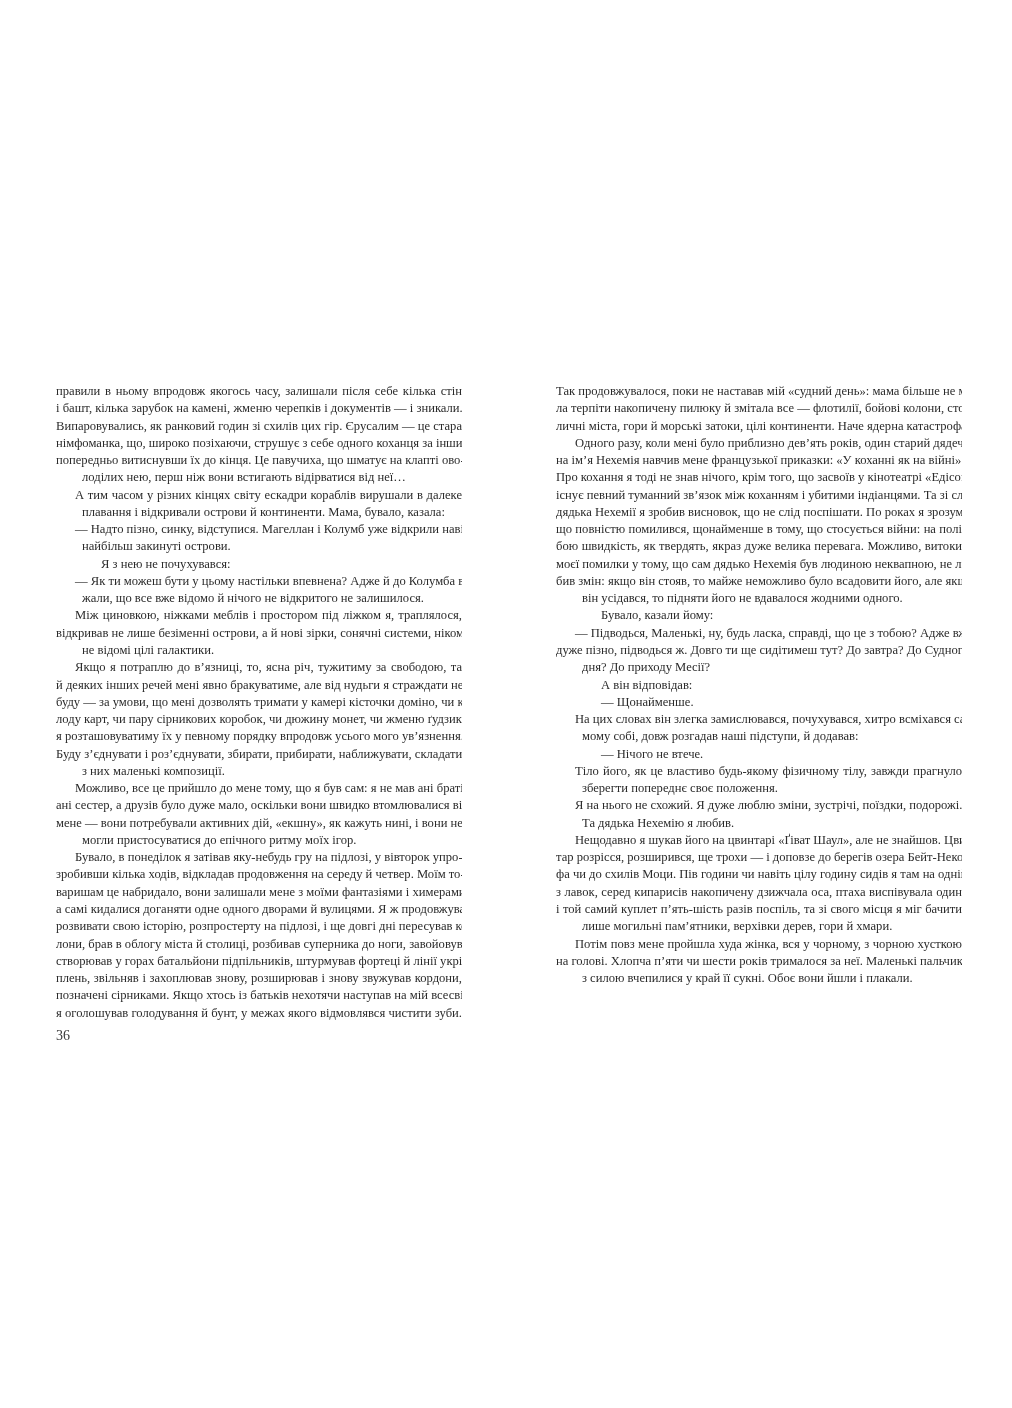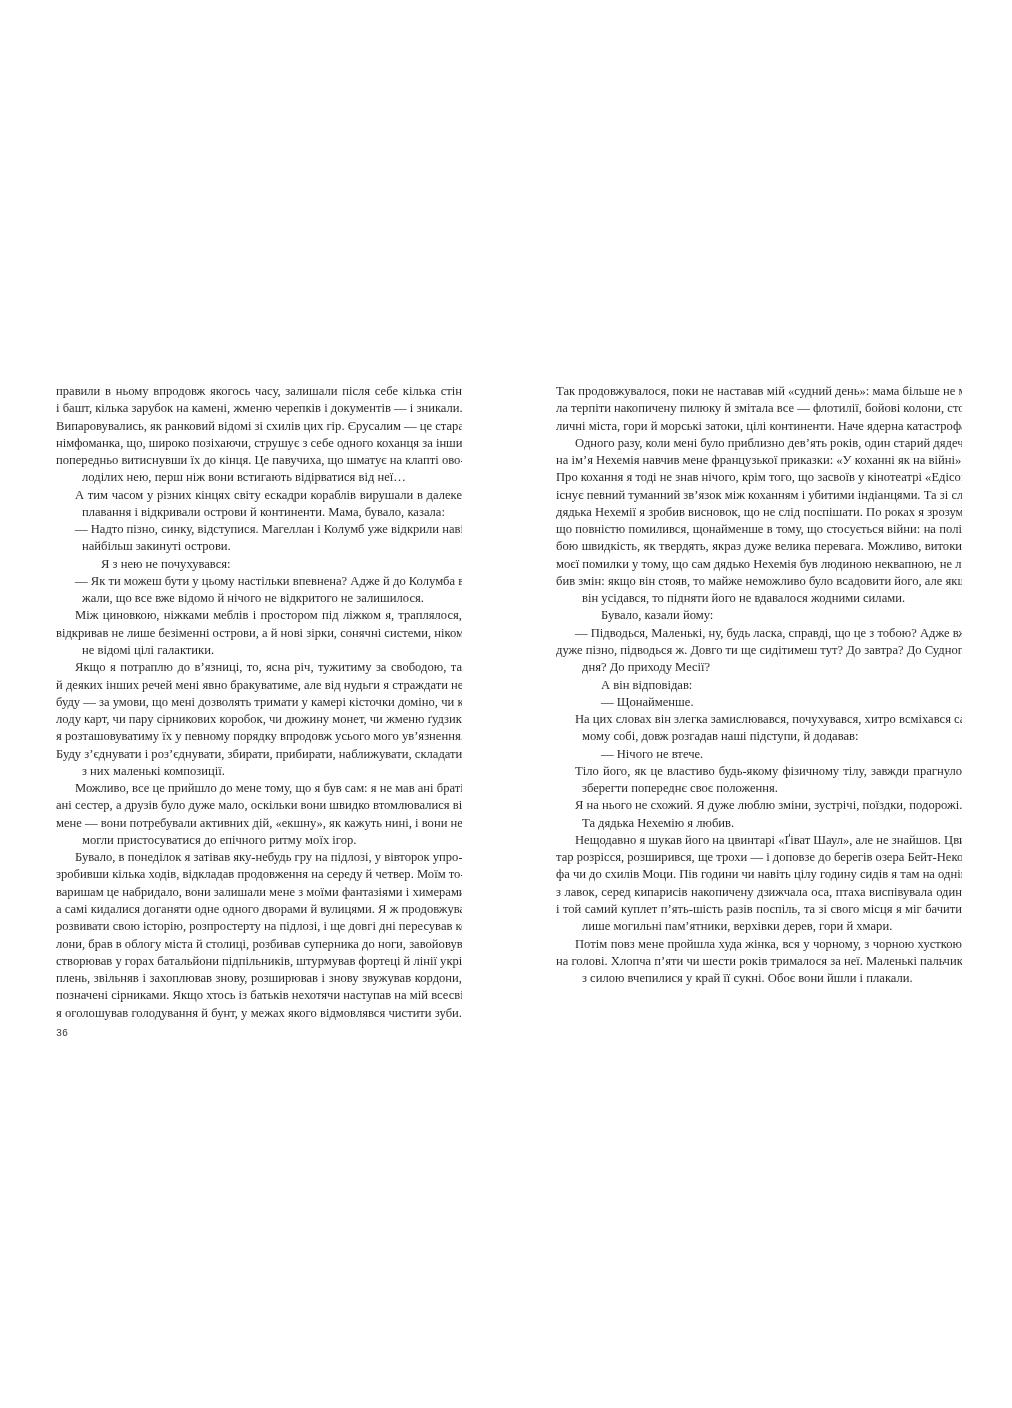--- a/index.html
+++ b/index.html
@@ -22,33 +22,33 @@
     text-align: justify;
     text-align-last: justify;
     overflow: hidden;
   }
   .line.indent { padding-left: 19px; }
   .line.last { text-align-last: left; margin-left: 26px; }
   .page-number {
     position: absolute;
     left: 56px;
     top: 1028px;
-    font-family: Liberation Mono, monospace;
-    font-size: 10px;
+    font-family: Liberation Serif, serif;
+    font-size: 14px;
     color: #3a3a3a;
   }
 </style>
 </head>
 <body>
 
 <div class="spread">
   <div class="column col-left" id="left-col">
       <div class="line">правили в ньому впродовж якогось часу, залишали після себе кілька стін</div>
       <div class="line">і башт, кілька зарубок на камені, жменю черепків і документів — і зникали.</div>
-      <div class="line">Випаровувались, як ранковий відомі зі схилів цих гір. Єрусалим — це стара</div>
+      <div class="line">Випаровувались, як ранковий годин зі схилів цих гір. Єрусалим — це стара</div>
       <div class="line">німфоманка, що, широко позіхаючи, струшує з себе одного коханця за іншим,</div>
       <div class="line">попередньо витиснувши їх до кінця. Це павучиха, що шматує на клапті ово-</div>
       <div class="line last">лоділих нею, перш ніж вони встигають відірватися від неї…</div>
       <div class="line indent">А тим часом у різних кінцях світу ескадри кораблів вирушали в далеке</div>
       <div class="line last">плавання і відкривали острови й континенти. Мама, бувало, казала:</div>
       <div class="line indent">— Надто пізно, синку, відступися. Магеллан і Колумб уже відкрили навіть</div>
       <div class="line last">найбільш закинуті острови.</div>
       <div class="line indent last">Я з нею не почухувався:</div>
       <div class="line indent">— Як ти можеш бути у цьому настільки впевнена? Адже й до Колумба вва-</div>
       <div class="line last">жали, що все вже відомо й нічого не відкритого не залишилося.</div>
@@ -83,21 +83,21 @@
       <div class="line">личні міста, гори й морські затоки, цілі континенти. Наче ядерна катастрофа…</div>
       <div class="line indent">Одного разу, коли мені було приблизно дев’ять років, один старий дядечко</div>
       <div class="line">на ім’я Нехемія навчив мене французької приказки: «У коханні як на війні».</div>
       <div class="line">Про кохання я тоді не знав нічого, крім того, що засвоїв у кінотеатрі «Едісон»:</div>
       <div class="line">існує певний туманний зв’язок між коханням і убитими індіанцями. Та зі слів</div>
       <div class="line">дядька Нехемії я зробив висновок, що не слід поспішати. По роках я зрозумів,</div>
       <div class="line">що повністю помилився, щонайменше в тому, що стосується війни: на полі</div>
       <div class="line">бою швидкість, як твердять, якраз дуже велика перевага. Можливо, витоки</div>
       <div class="line">моєї помилки у тому, що сам дядько Нехемія був людиною неквапною, не лю-</div>
       <div class="line">бив змін: якщо він стояв, то майже неможливо було всадовити його, але якщо</div>
-      <div class="line last">він усідався, то підняти його не вдавалося жодними силами.</div>
+      <div class="line last">він усідався, то підняти його не вдавалося жодними одного.</div>
       <div class="line indent last">Бувало, казали йому:</div>
       <div class="line indent">— Підводься, Маленькі, ну, будь ласка, справді, що це з тобою? Адже вже</div>
       <div class="line">дуже пізно, підводься ж. Довго ти ще сидітимеш тут? До завтра? До Судного</div>
       <div class="line last">дня? До приходу Месії?</div>
       <div class="line indent last">А він відповідав:</div>
       <div class="line indent last">— Щонайменше.</div>
       <div class="line indent">На цих словах він злегка замислювався, почухувався, хитро всміхався са-</div>
       <div class="line last">мому собі, довж розгадав наші підступи, й додавав:</div>
       <div class="line indent last">— Нічого не втече.</div>
       <div class="line indent">Тіло його, як це властиво будь-якому фізичному тілу, завжди прагнуло</div>

